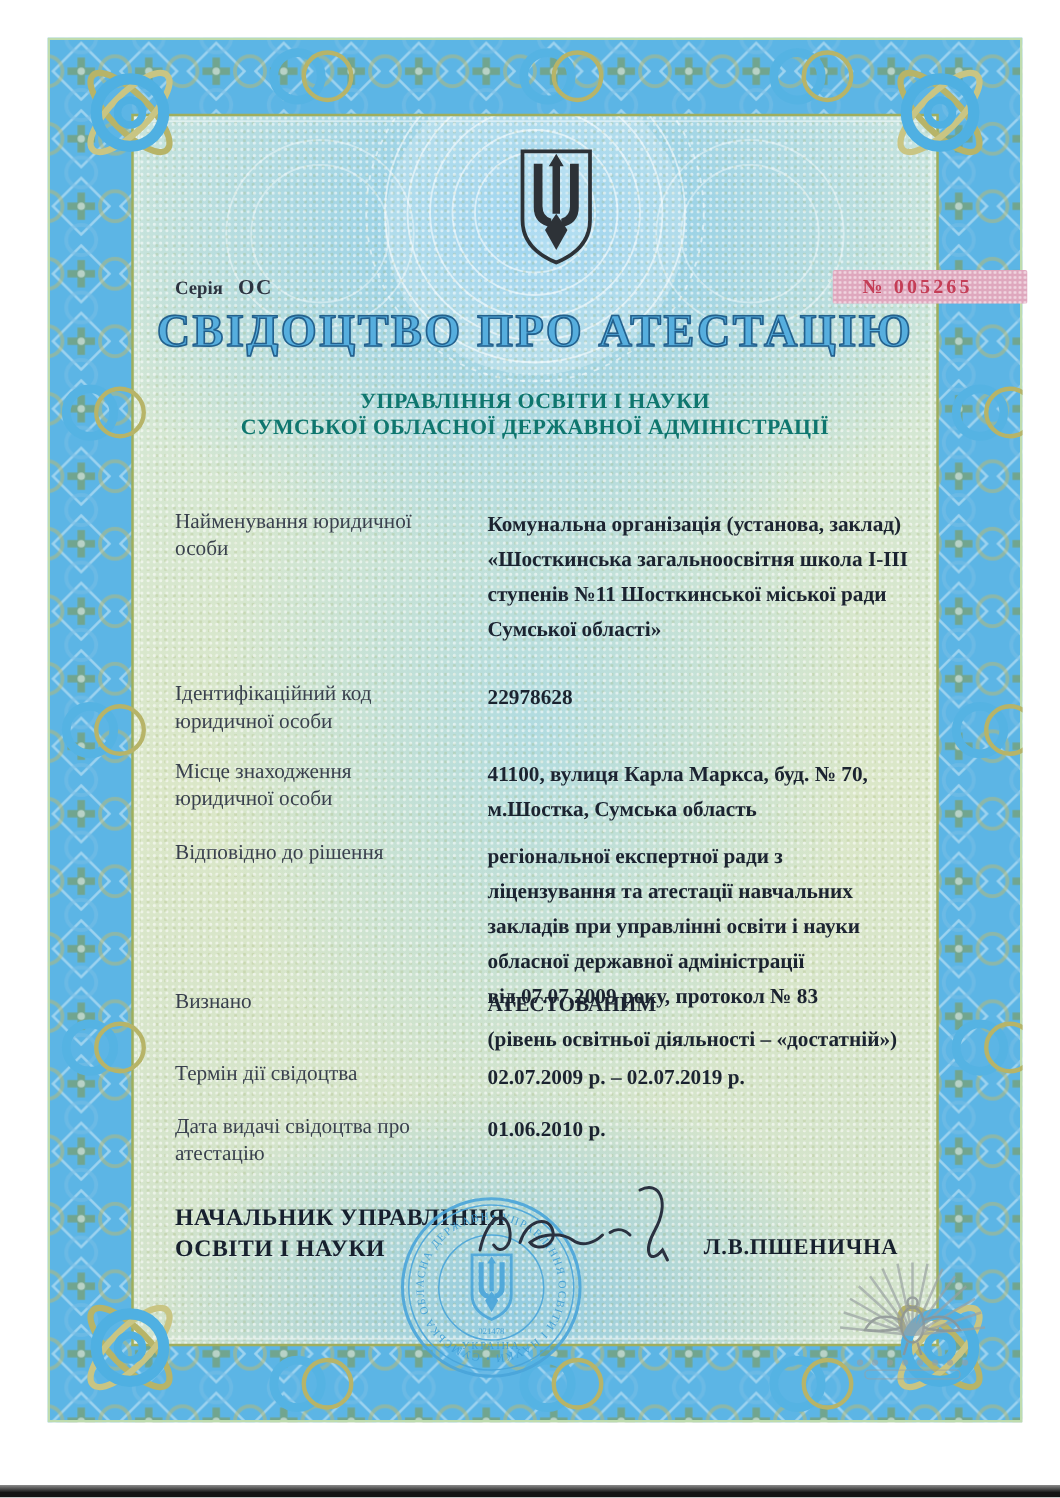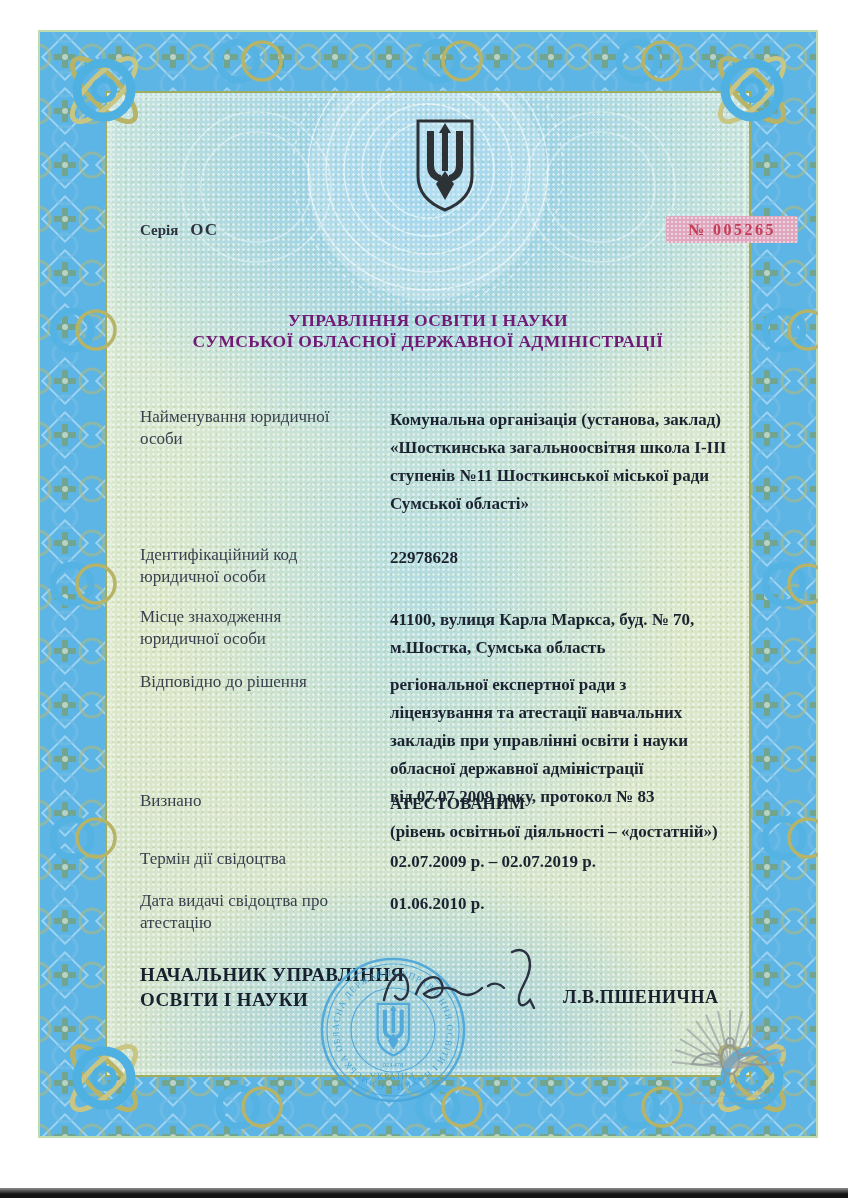--- a/index.html
+++ b/index.html
@@ -28,28 +28,28 @@
     background-size:5px 5px,7px 7px;background-position:0 0,2px 3px;}
   .rosette{position:absolute;left:0;top:0;}
   .content{position:absolute;inset:0;z-index:5;}
   .content > *{position:absolute;}
   .series{left:102px;top:190px;font-size:15px;font-weight:bold;color:#2c3340;}
   .series b{font-size:17px;letter-spacing:1px;margin-left:12px;}
   .num-strip{left:628px;top:186px;width:132px;height:27px;border-radius:2px;
     background:#dfa8be;
     background-image:radial-gradient(rgba(255,255,255,0.5) 1px, rgba(255,255,255,0) 1.3px);
     background-size:4px 4px;
-    display:flex;align-items:center;justify-content:center;
-    font-weight:bold;font-size:16px;letter-spacing:2.5px;color:#c43d56;}
+    display:flex;align-items:center;
+    font-weight:bold;font-size:16px;letter-spacing:2.5px;color:#c43d56;padding-left:24px;}
   .title{left:0;top:214px;width:780px;text-align:center;
     font-size:37px;font-weight:bold;letter-spacing:2px;color:#56aede;
     -webkit-text-stroke:1.3px #23618e;
     text-shadow:0 0 1px #23618e;}
   .issuer{left:0;top:280px;width:780px;text-align:center;white-space:pre-line;
-    font-size:17.5px;font-weight:bold;line-height:21px;color:#701a75;letter-spacing:0.3px;}
+    font-size:17.5px;font-weight:bold;line-height:21px;color:#0f766e;letter-spacing:0.3px;}
   .row{left:102px;width:648px;}
   .row .lbl{position:absolute;left:0;top:0;width:245px;white-space:pre-line;
     font-size:17px;line-height:22px;color:#39404d;}
   .row .val{position:absolute;left:250px;top:0;width:368px;white-space:pre-line;
     font-size:17px;line-height:28px;font-weight:bold;color:#1b2330;}
   .r1{top:376px;} .r2{top:514px;} .r3{top:576px;} .r4{top:641px;}
   .r5{top:760px;} .r6{top:818px;} .r7{top:860px;}
   .officer{left:102px;top:932px;width:270px;white-space:pre-line;
     font-size:19px;line-height:25px;font-weight:bold;color:#17202e;letter-spacing:0.4px;}
   .signer{left:525px;top:957px;font-size:18px;font-weight:bold;color:#17202e;letter-spacing:0.6px;text-align:right;}
@@ -144,20 +144,21 @@
     </svg>
 
     <div class="series">
       <span>Серія</span><b>ОС</b>
     </div>
 
     <div class="num-strip">
       <span>№ 005265</span>
     </div>
 
+    <div class="title">СВІДОЦТВО ПРО АТЕСТАЦІЮ</div>
 
     <div class="issuer">УПРАВЛІННЯ ОСВІТИ І НАУКИ
 СУМСЬКОЇ ОБЛАСНОЇ ДЕРЖАВНОЇ АДМІНІСТРАЦІЇ</div>
 
     <div class="row r1">
       <div class="lbl">Найменування юридичної
 особи</div>
       <div class="val">Комунальна організація  (установа, заклад)
 «Шосткинська  загальноосвітня школа I-III
 ступенів №11  Шосткинської міської  ради

